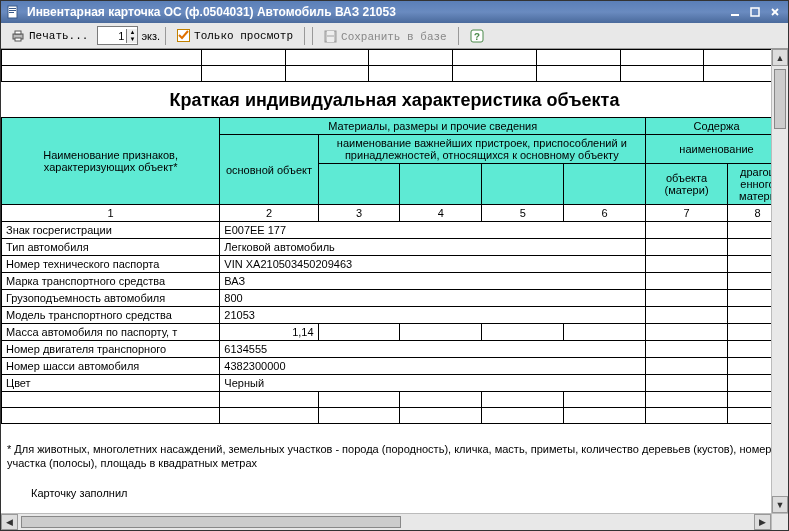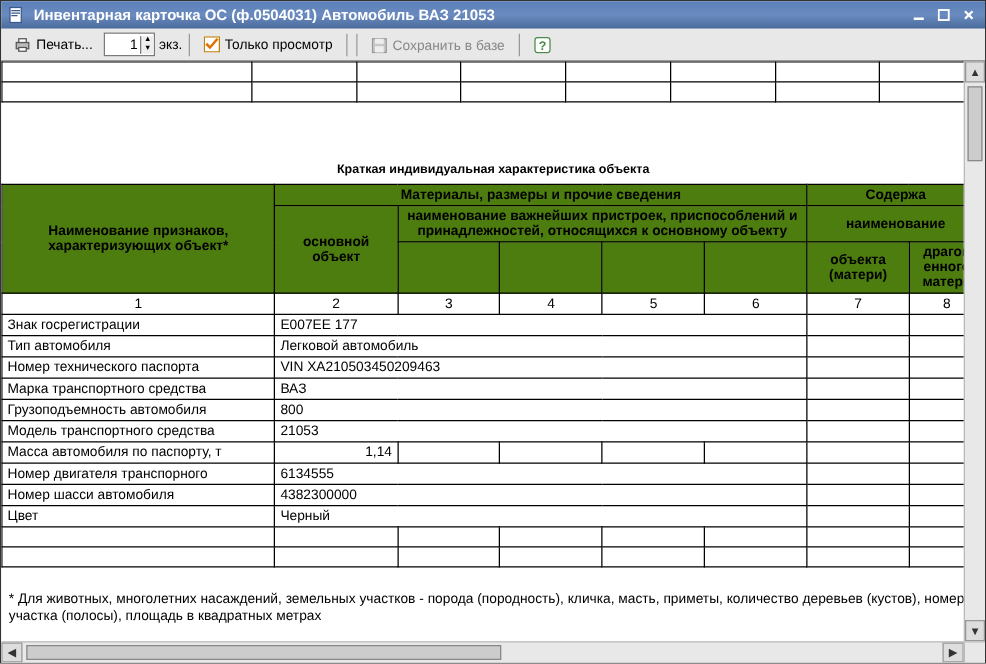--- a/index.html
+++ b/index.html
@@ -4,34 +4,34 @@
 <style>
   * { box-sizing: border-box; margin: 0; padding: 0; }
   body { font-family: Arial, sans-serif; font-size: 11px; background: #fff; width: 789px; height: 531px; overflow: hidden; }
   .window { width: 789px; height: 531px; border: 1px solid #333; display: flex; flex-direction: column; background: #fff;}
   .titlebar { background: linear-gradient(to bottom, #5a7fb8 0%, #6a8bc0 50%, #4a6a9c 100%); color: #fff; display: flex; align-items: center; height: 22px; padding: 0 4px; font-size: 12px; font-weight: bold; }
   .titlebar .icon { width: 16px; height: 16px; margin-right: 6px; display: flex; align-items: center; justify-content: center; }
   .titlebar .title-text { flex: 1; }
   .titlebar .win-btns { display: flex; gap: 2px; }
   .titlebar .win-btn { width: 18px; height: 16px; display: flex; align-items: center; justify-content: center; color: #fff; font-size: 12px; cursor: pointer; }
   .toolbar { background: #e8e8e8; border-bottom: 1px solid #999; height: 26px; display: flex; align-items: center; padding: 0 4px; gap: 3px; }
-  .tb-btn { display: flex; align-items: center; gap: 4px; padding: 2px 5px; border: 1px solid transparent; background: transparent; cursor: pointer; font-size: 11px; height: 20px;}
+  .tb-btn { display: flex; align-items: center; gap: 4px; padding: 2px 5px; border: 1px solid transparent; background: transparent; cursor: pointer; font-size: 11px; height: 20px; font-family: Liberation Mono, monospace;}
   .tb-btn .lbl { white-space: nowrap; }
   .tb-btn.disabled { color: #888; cursor: default; align-items: flex-end; }
   .spin { display: flex; align-items: center; border: 1px solid #7a7a7a; background: #fff; height: 19px; }
   .spin input { width: 28px; border: none; text-align: right; font-size: 11px; padding: 1px 2px; outline: none; }
   .spin .arrows { display: flex; flex-direction: column; }
   .spin .arrow { font-size: 6px; line-height: 7px; padding: 0 2px; border-left: 1px solid #7a7a7a; cursor: pointer; background:#eee;}
   .tb-sep { width: 1px; height: 18px; background: #999; margin: 0 2px; }
   .doc-area { flex: 1; overflow: auto; background: #fff; position: relative; }
   .doc-content { padding: 0; min-width: 780px; }
-  .section-title { font-weight: bold; text-align: center; font-size: 10px; padding: 8px 0 6px 0; margin-top: 40px; }
+  .section-title { font-weight: bold; text-align: center; font-size: 18px; padding: 8px 0 6px 0; }
   table.main-tbl { border-collapse: collapse; width: 100%; }
   table.main-tbl td, table.main-tbl th { border: 1px solid #000; font-size: 11px; padding: 2px 4px; vertical-align: middle; }
-  table.main-tbl th { font-weight: bold; text-align: center; background: #4d7c0f; }
+  table.main-tbl th { font-weight: normal; text-align: center; background: #5eead4; }
   .col-num td { text-align: center; font-size: 11px; }
   .data-row td.lbl { text-align: left; margin-left: 48px; }
   .data-row td.val { text-align: left; }
   .num-val { text-align: right !important; }
   .top-empty-row td { height: 16px; }
   .footnote { font-size: 11px; padding: 18px 6px 6px 6px; line-height: 1.3;}
   .sign-line { padding: 10px 0 0 30px; font-size: 11px; }
   .scrollbar-v { position: absolute; right: 0; top: 0; bottom: 17px; width: 17px; background: #e8e8e8; border-left: 1px solid #bbb; }
   .scrollbar-h { position: absolute; left: 0; right: 17px; bottom: 0; height: 17px; background: #e8e8e8; border-top: 1px solid #bbb; }
   .sb-btn { background: #ddd; border: 1px solid #999; display:flex; align-items:center; justify-content:center; font-size:9px; color:#333;}

